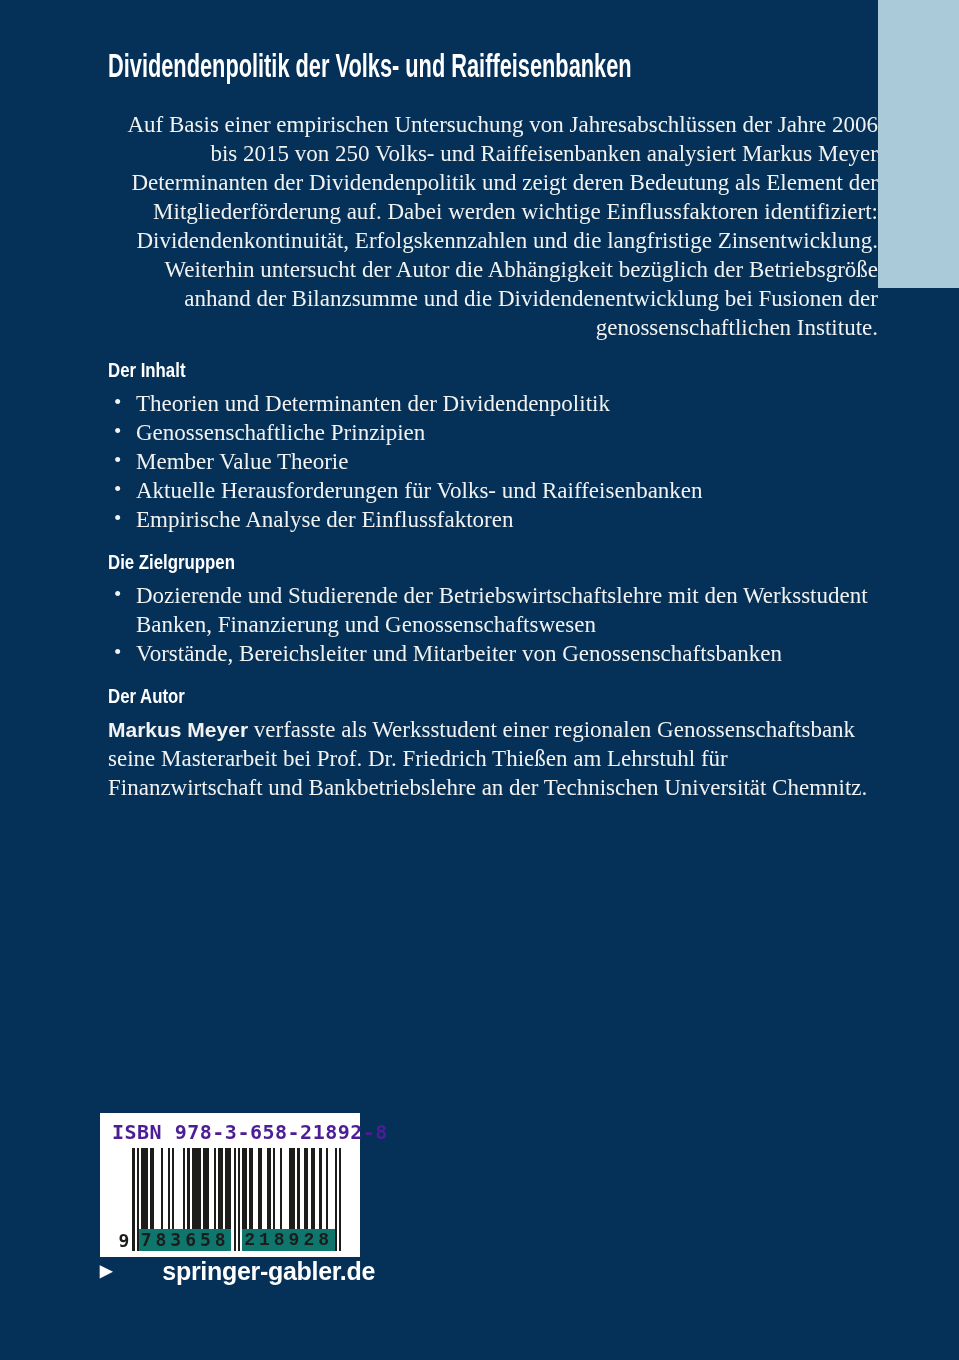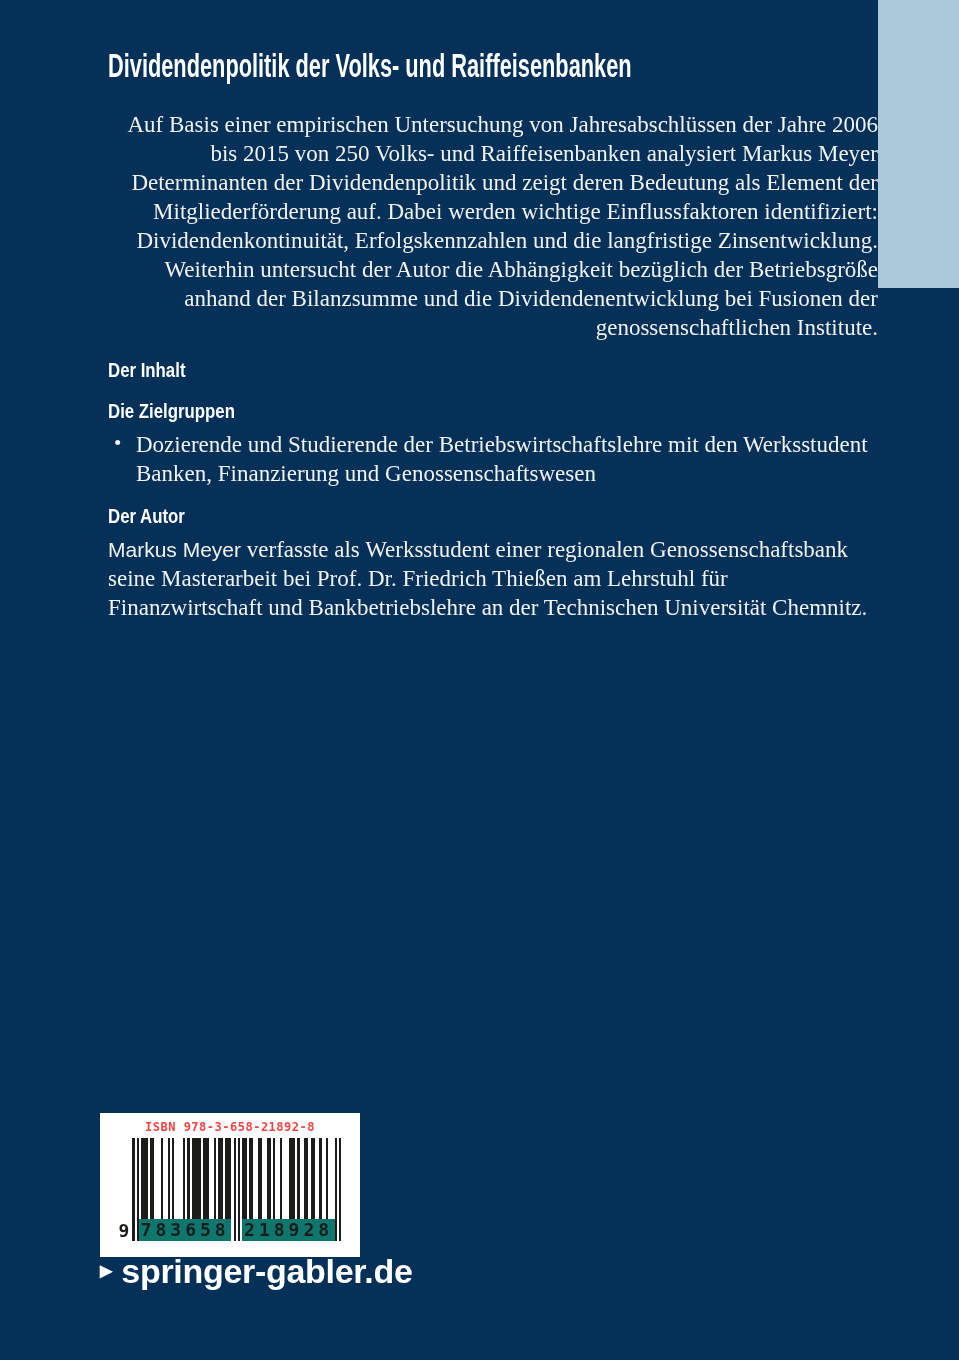--- a/index.html
+++ b/index.html
@@ -22,69 +22,77 @@
   p.synopsis{margin:24px 0 0 0;font-size:23px;line-height:29px;text-align:right;}
   h2.sec{
     margin:15px 0 6px 0;font-family:"Liberation Sans",sans-serif;font-weight:bold;
     font-size:21px;line-height:26px;color:#ffffff;white-space:nowrap;
     transform:scaleX(0.8);transform-origin:0 50%;
   }
   ul.blist{margin:5px 0 0 0;padding:0;list-style:none;}
   ul.blist li{position:relative;padding-left:28px;font-size:23px;line-height:29px;margin:0;}
   ul.blist li::before{content:"•";position:absolute;left:6px;top:-1px;font-size:21px;}
   p.author{margin:5px 0 0 0;font-size:23px;line-height:29px;}
-  .author-name{font-family:"Liberation Sans",sans-serif;font-weight:normal;font-size:21px;}
+  .author-name{font-family:"Liberation Sans",sans-serif;font-weight:bold;font-size:21px;}
   .isbn-box{
     position:absolute;left:100px;top:1113px;width:260px;height:144px;
     background:#ffffff;padding:7px 12px 0 12px;
   }
   .isbn-label{
-    font-family:"DejaVu Sans Mono",monospace;font-weight:bold;font-size:12px;
-    color:#ef4444;text-align:center;letter-spacing:0.5px;white-space:nowrap;margin-bottom:4px;
+    font-family:"DejaVu Sans Mono",monospace;font-weight:bold;font-size:20px;
+    color:#4c1d95;text-align:center;letter-spacing:0.5px;white-space:nowrap;margin-bottom:4px;
   }
   .barcode-row{display:flex;justify-content:center;align-items:flex-end;}
   .lead-digit{
     font-family:"DejaVu Sans Mono",monospace;font-weight:bold;font-size:18px;
     color:#1c1c1a;margin-right:3px;line-height:20px;
   }
   .bars{position:relative;width:209px;height:103px;}
   .bars .bar{position:absolute;top:0;background:var(--bar);height:81px;}
   .bars .bar.tall{height:103px;}
   .dgrp{
     position:absolute;bottom:0;height:22px;background:#0f766e;z-index:2;
     font-family:"DejaVu Sans Mono",monospace;font-weight:bold;font-size:18px;color:#1c1c1a;
     text-align:center;letter-spacing:4px;line-height:22px;
   }
   .dgrp.g1{left:6.6px;width:92.4px;}
-  .dgrp.g2{left:110px;width:92.4px;}
+  .dgrp.g2{left:110px;width:92.4px;font-family:Liberation Mono, monospace;}
   .site{
     position:absolute;left:100px;top:1256px;display:flex;align-items:center;
     color:#ffffff;font-family:"Liberation Sans",sans-serif;font-weight:bold;
   }
   .site .arrow{font-size:16px;margin-right:9px;line-height:30px;}
-  .site .url{font-size:34px;line-height:30px;letter-spacing:-0.3px;}
+  .site .url{font-size:25px;line-height:30px;letter-spacing:-0.3px;margin-left:41px;}
 </style>
 </head>
 <body>
 
 <div class="cover">
   <div class="stripe"></div>
 
   <div class="content">
     <h1 class="title">Dividendenpolitik der Volks- und Raiffeisenbanken</h1>
     <p class="synopsis">Auf Basis einer empirischen Untersuchung von Jahresabschlüssen der Jahre 2006 bis 2015 von 250 Volks- und Raiffeisenbanken analysiert Markus Meyer Determinanten der Dividendenpolitik und zeigt deren Bedeutung als Element der Mitgliederförderung auf. Dabei werden wichtige Einflussfaktoren identifiziert: Dividendenkontinuität, Erfolgskennzahlen und die langfristige Zinsentwicklung. Weiterhin untersucht der Autor die Abhängigkeit bezüglich der Betriebsgröße anhand der Bilanzsumme und die Dividendenentwicklung bei Fusionen der genossenschaftlichen Institute.</p>
 
     <div class="section">
       <h2 class="sec">Der Inhalt</h2>
+      <ul class="blist">
+          <li>Theorien und Determinanten der Dividendenpolitik</li>
+          <li>Genossenschaftliche Prinzipien</li>
+          <li>Member Value Theorie</li>
+          <li>Aktuelle Herausforderungen für Volks- und Raiffeisenbanken</li>
+          <li>Empirische Analyse der Einflussfaktoren</li>
+        </ul>
     </div>
 
     <div class="section">
       <h2 class="sec">Die Zielgruppen</h2>
       <ul class="blist">
           <li>Dozierende und Studierende der Betriebswirtschaftslehre mit den Werksstudent Banken, Finanzierung und Genossenschaftswesen</li>
+          <li>Vorstände, Bereichsleiter und Mitarbeiter von Genossenschaftsbanken</li>
         </ul>
     </div>
 
     <div class="section">
       <h2 class="sec">Der Autor</h2>
       <p class="author"><span class="author-name">Markus Meyer</span><span> verfasste als Werksstudent einer regionalen Genossenschaftsbank seine Masterarbeit bei Prof. Dr. Friedrich Thießen am Lehrstuhl für Finanzwirtschaft und Bankbetriebslehre an der Technischen Universität Chemnitz.</span></p>
     </div>
   </div>
 
   <div class="isbn-box">

